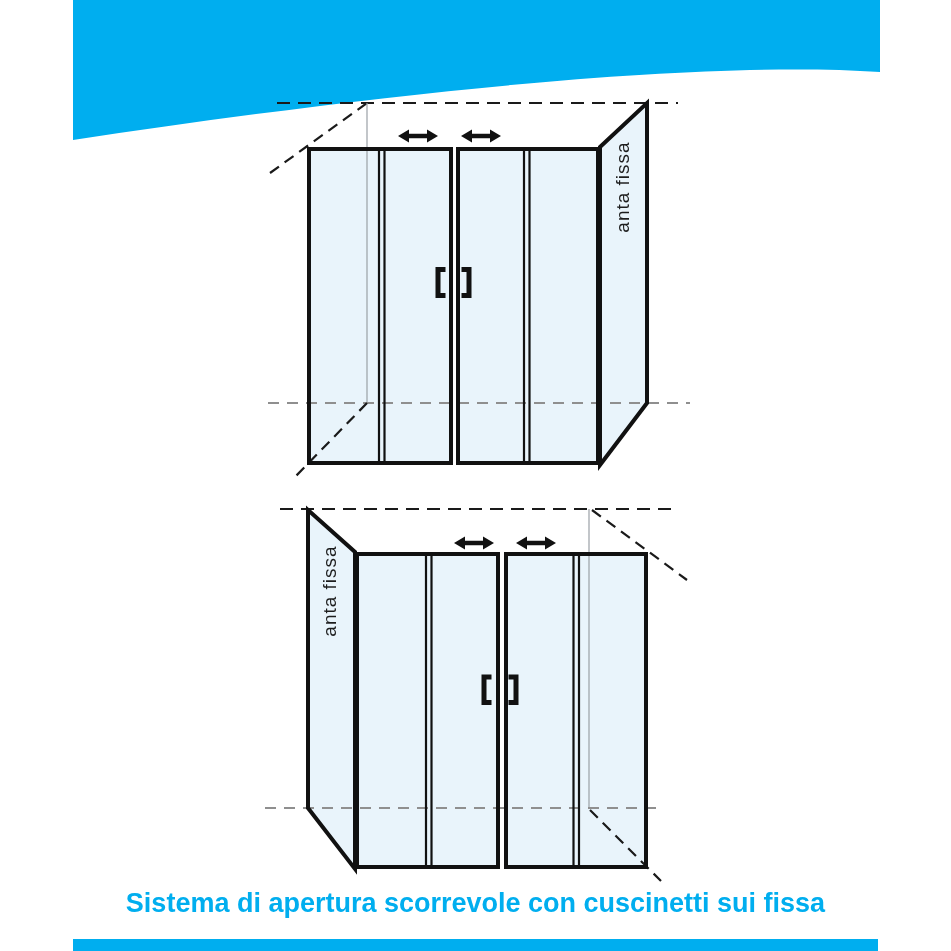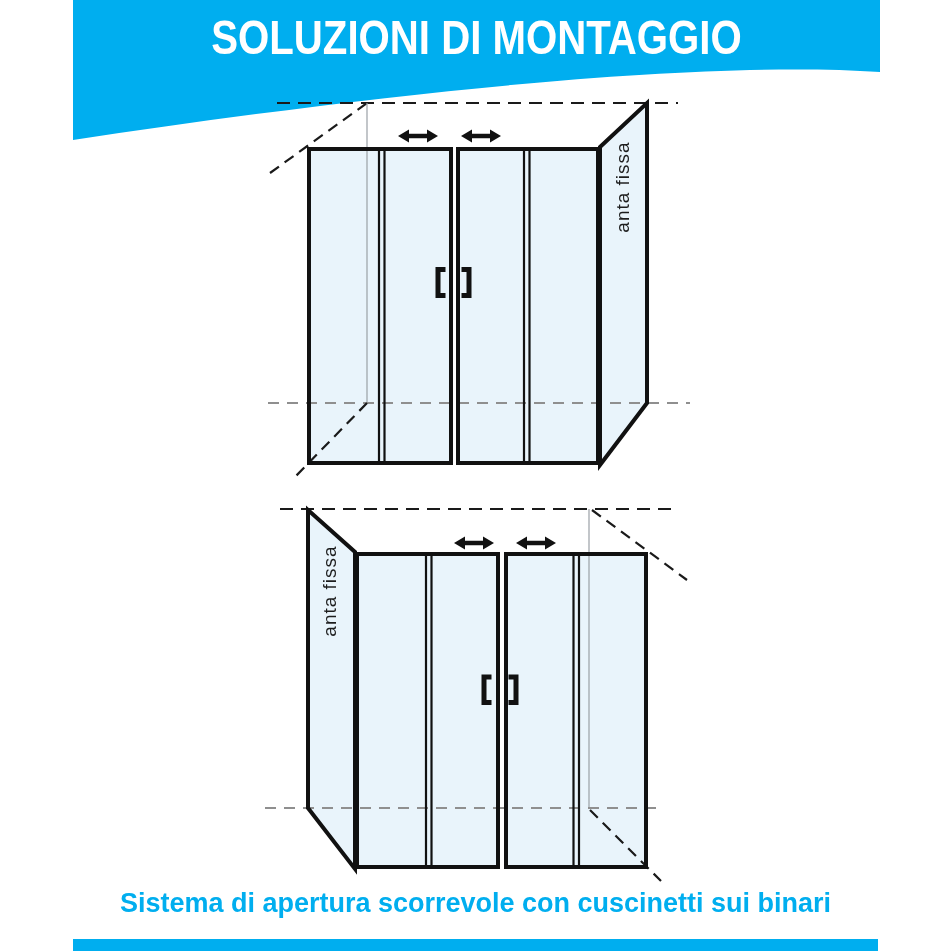--- a/index.html
+++ b/index.html
@@ -117,19 +117,16 @@
 
       <path d="M491.5,677 H484 V702.5 H491.5" fill="none" stroke="#111111" stroke-width="5"></path>
       <path d="M508.5,677 H516 V702.5 H508.5" fill="none" stroke="#111111" stroke-width="5"></path>
 
       <text class="panel-label" x="329" y="591" text-anchor="middle" dominant-baseline="central" transform="rotate(-90 329 591)">anta fissa</text>
     </g>
 
     <rect x="73" y="939" width="805" height="12" fill="#00AEEF"></rect>
   </svg>
 
-  <div class="title-wrap">
-    <span>SOLUZIONI DI MONTAGGIO</span>
-  </div>
 
-  <div class="caption">Sistema di apertura scorrevole con cuscinetti sui binari</div>
+  <div class="caption">Sistema di apertura scorrevole con cuscinetti sui fissa</div>
 
 </div>
 
 </body></html>

